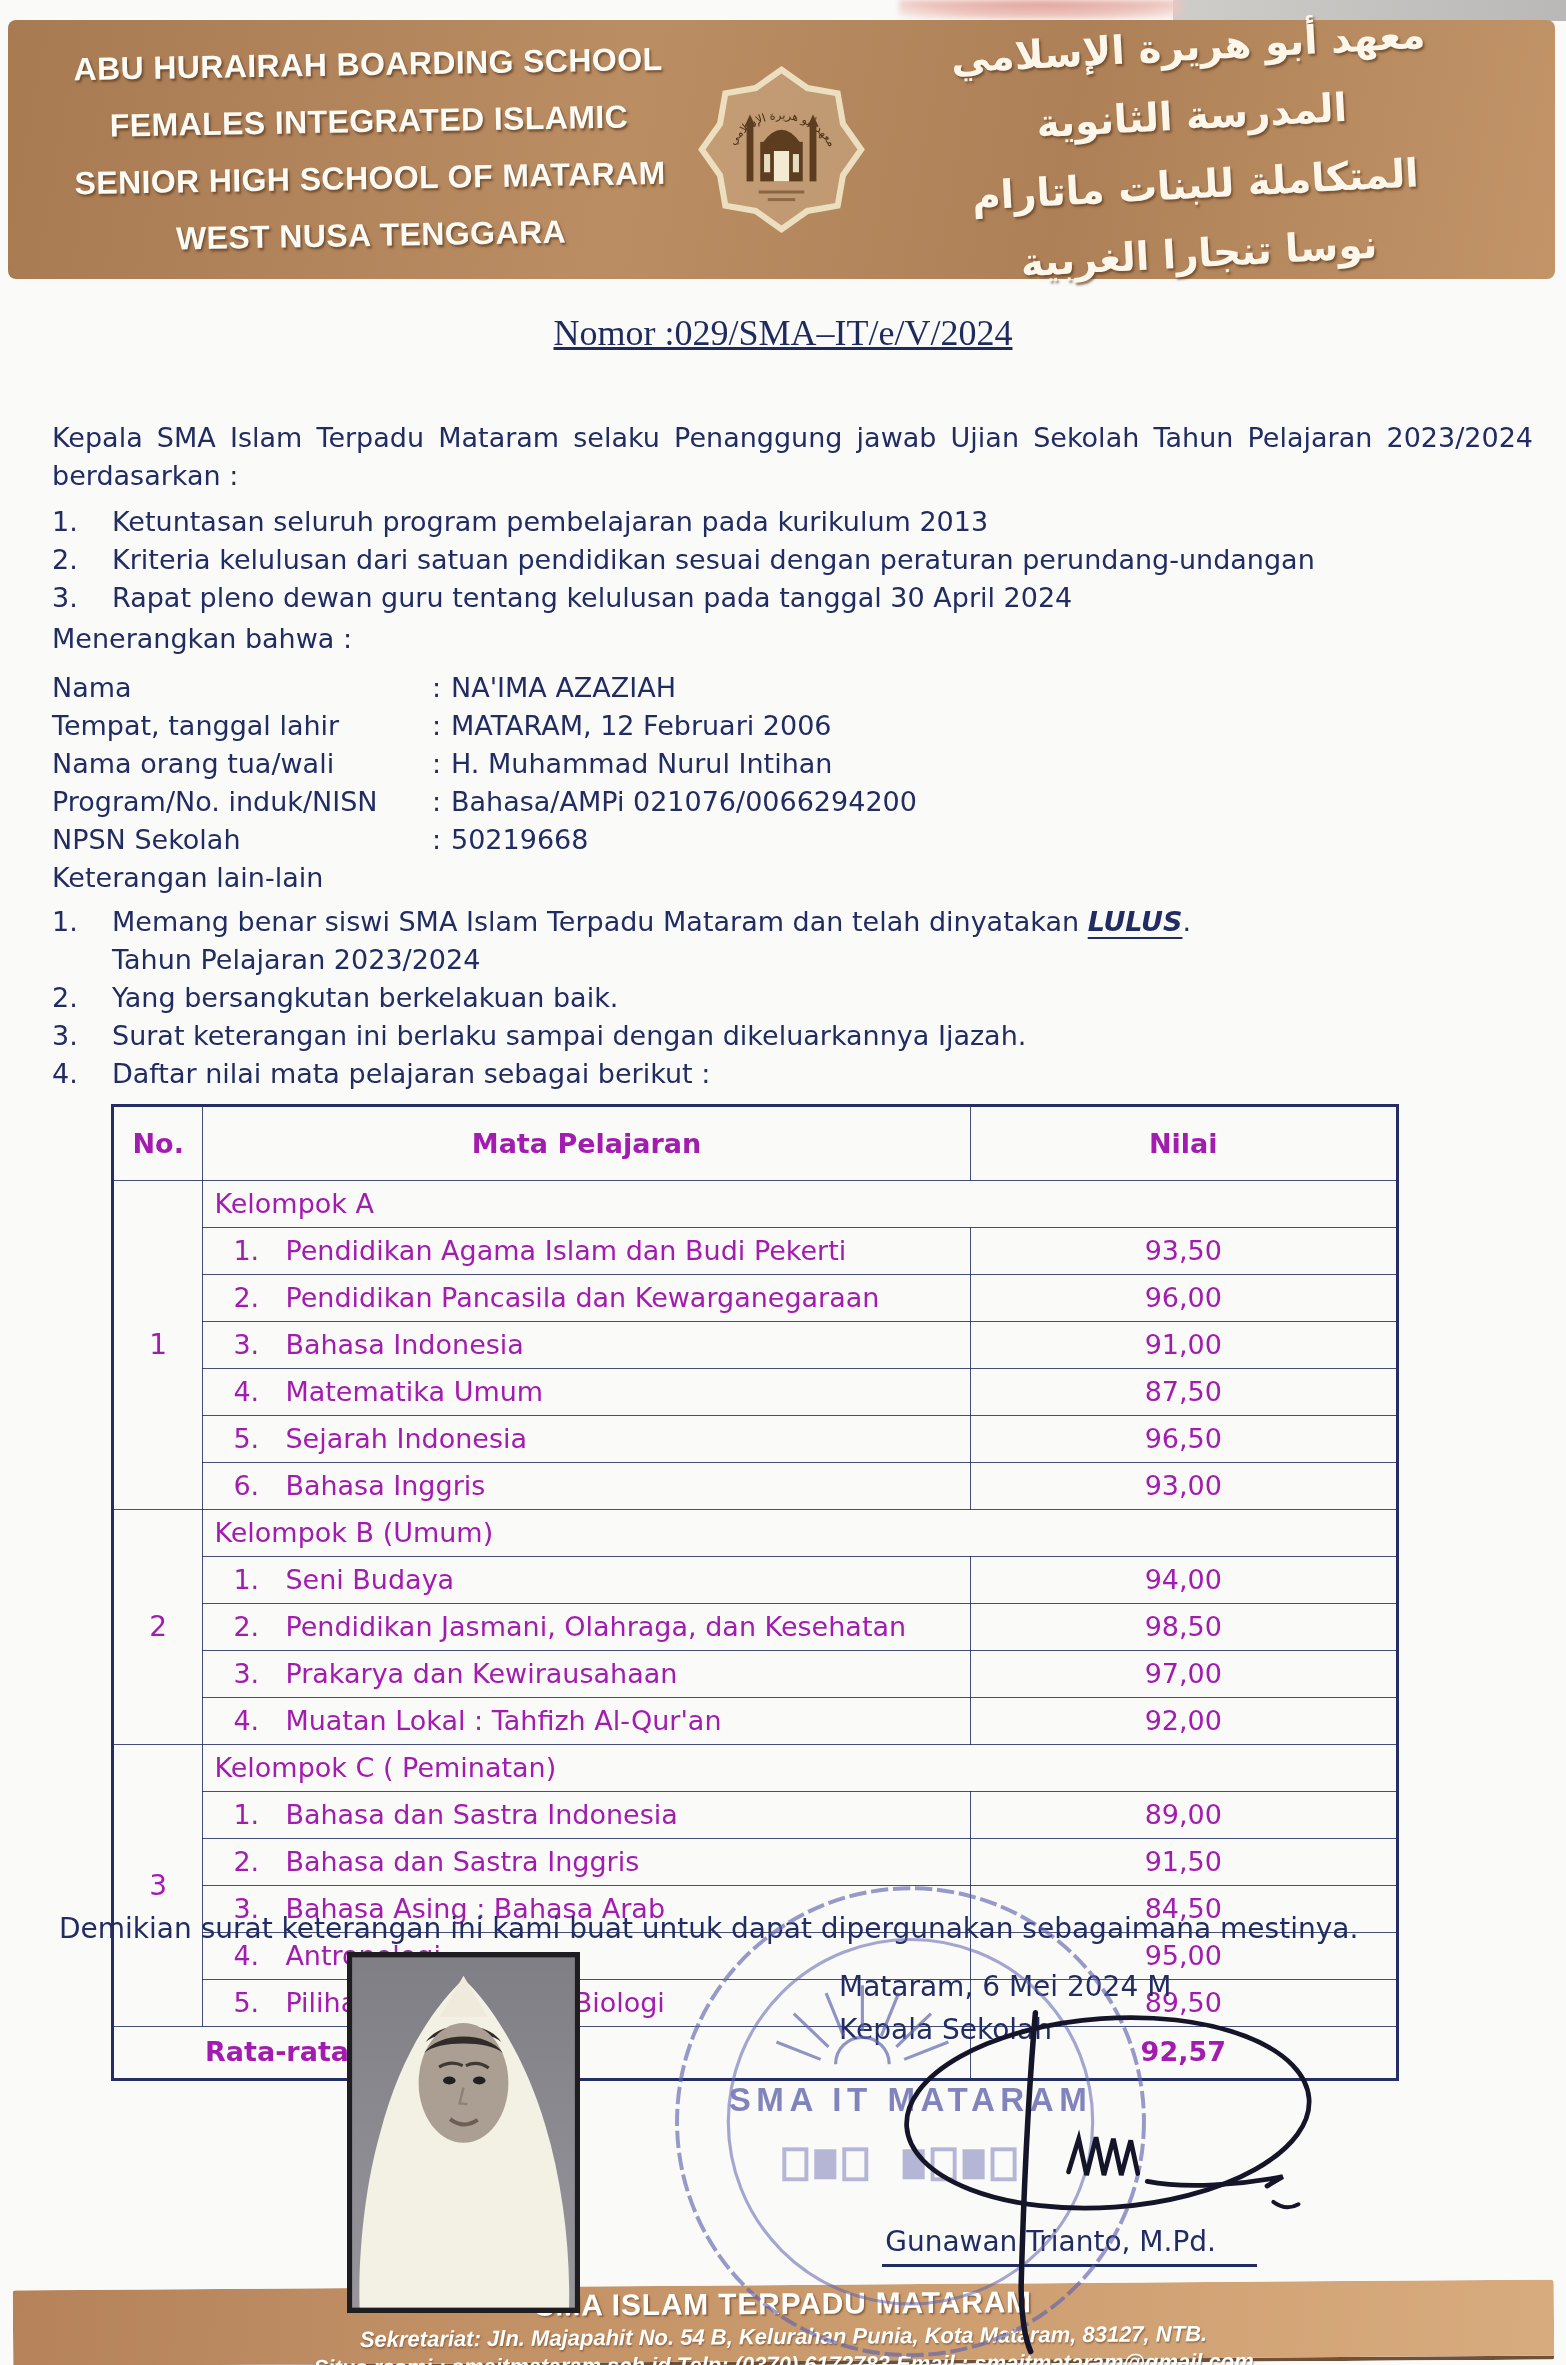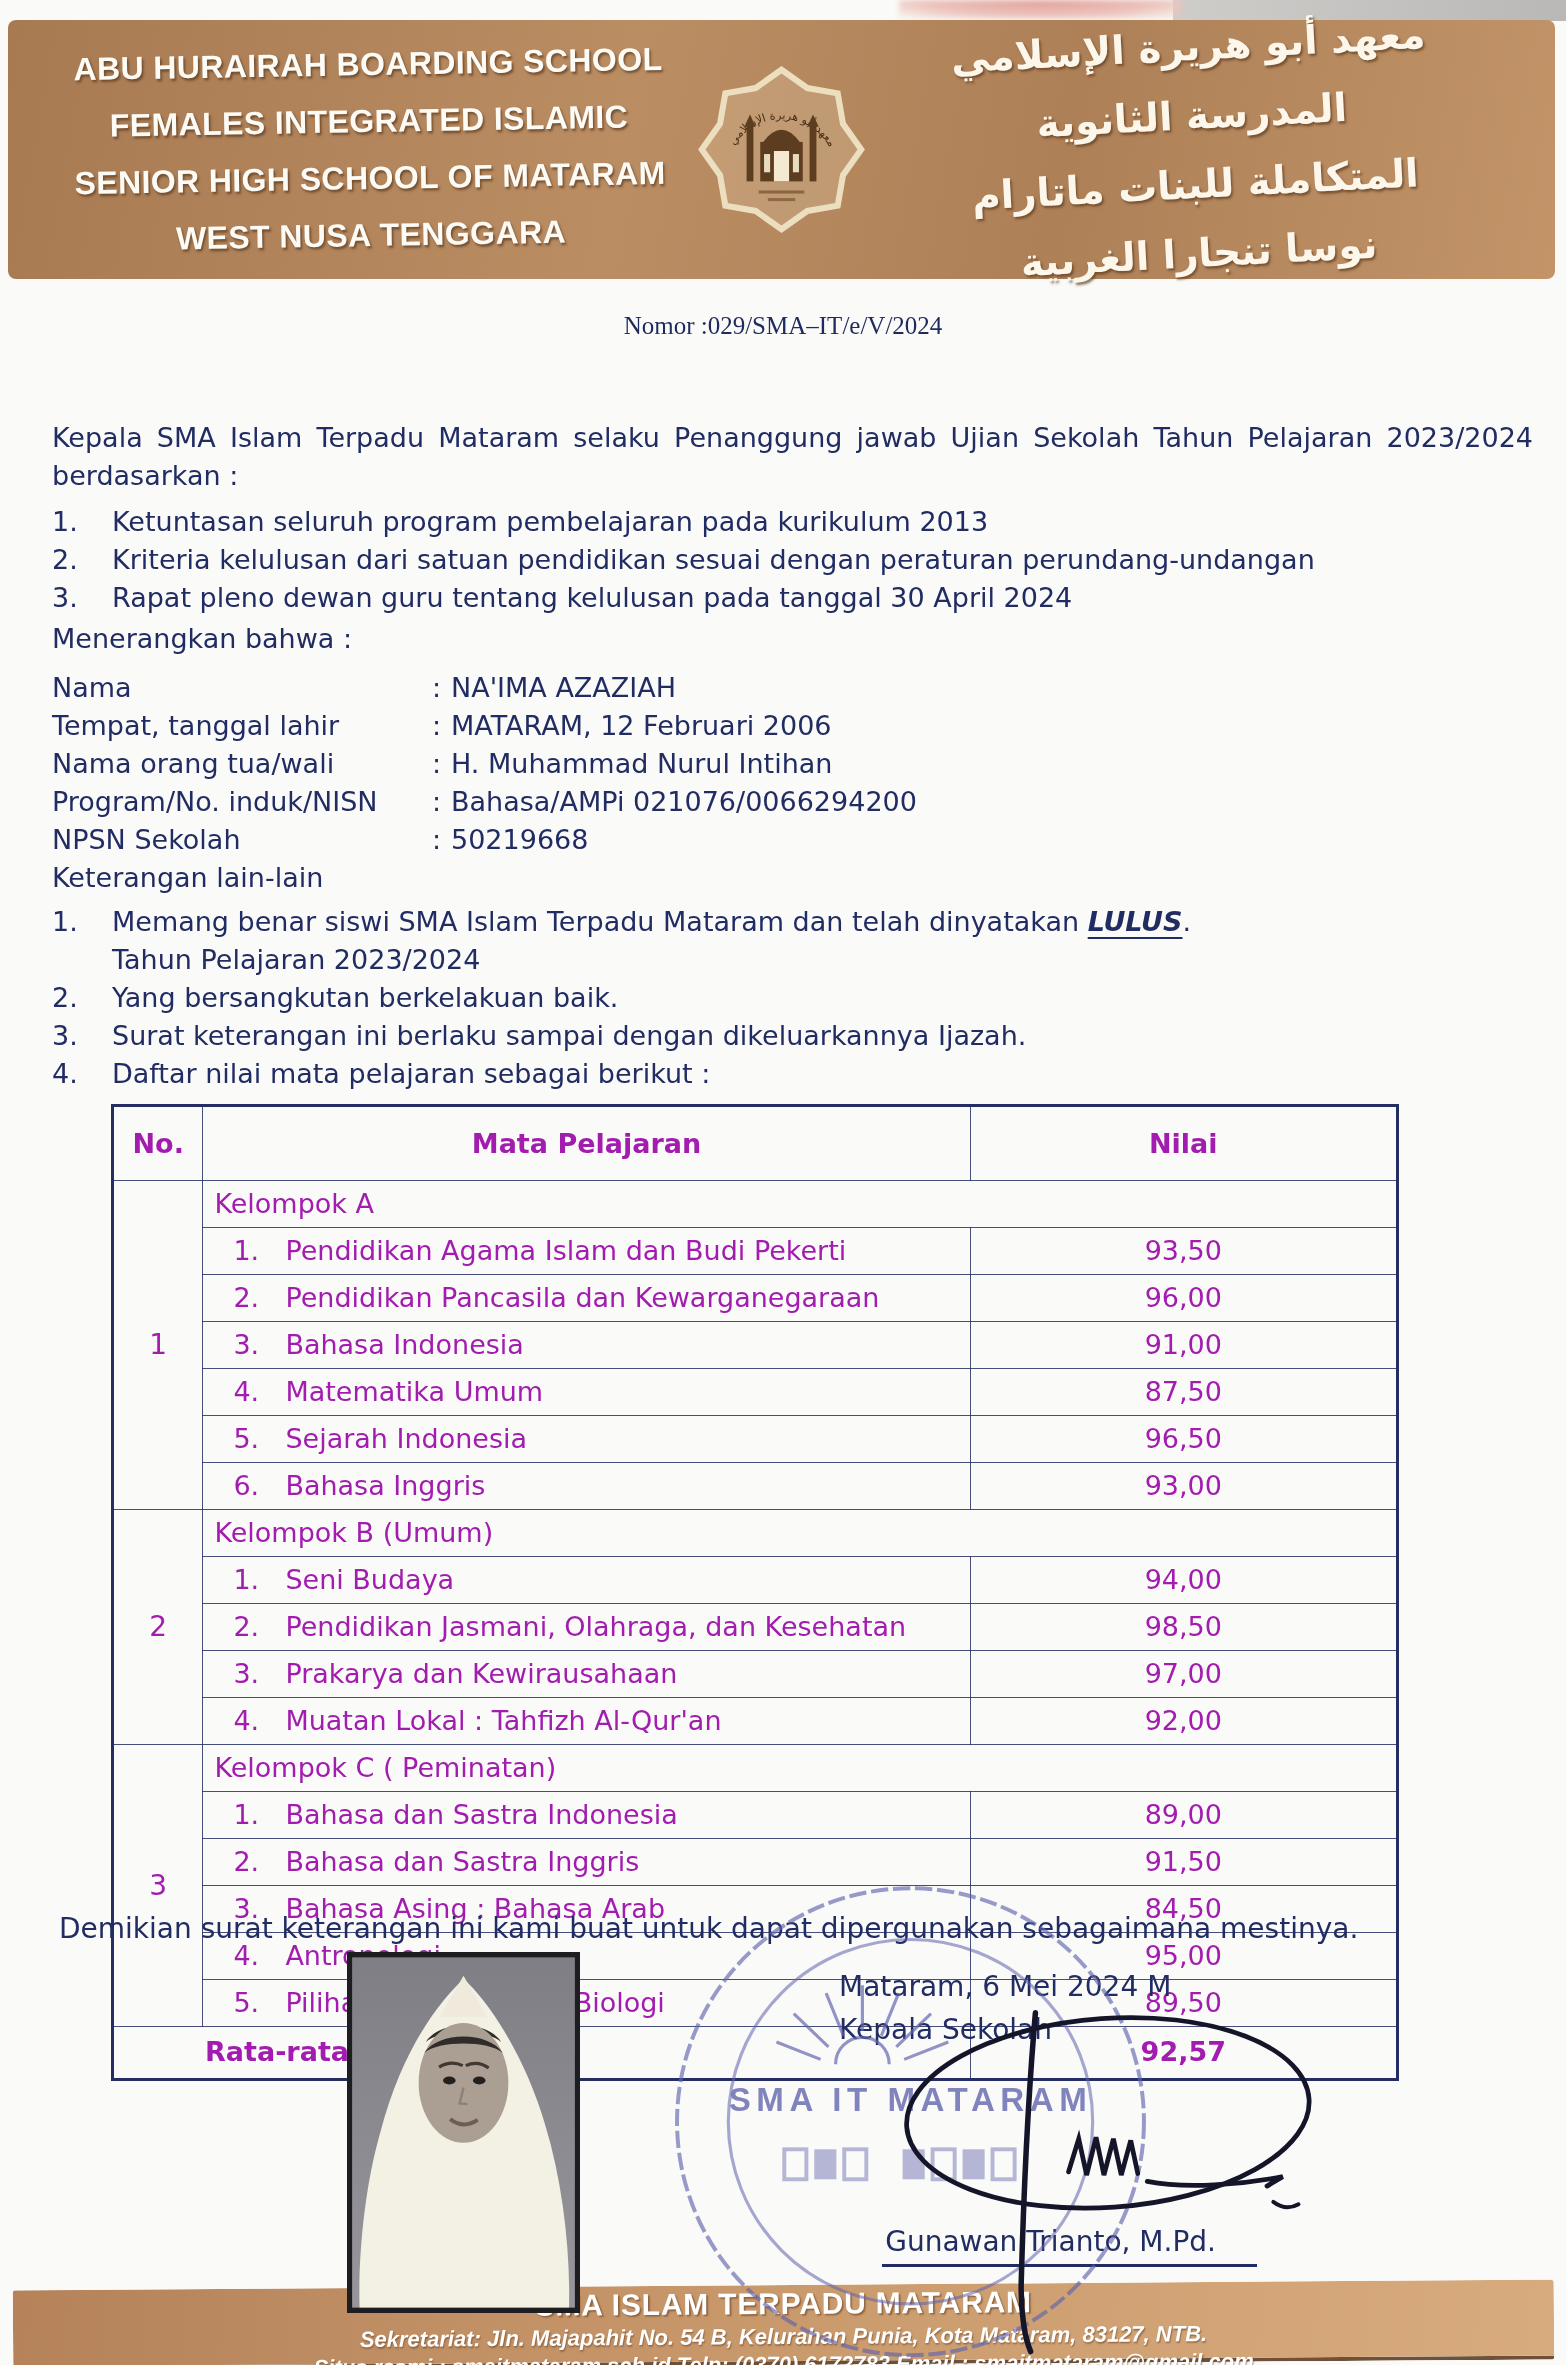--- a/index.html
+++ b/index.html
@@ -26,21 +26,21 @@
   .school-ar{flex:1;text-align:center;transform:rotate(-3deg);
     font-size:39px;line-height:69px;color:#fdf6ea;font-weight:bold;
     text-shadow:1.6px 2.4px 2.4px rgba(92,60,32,.7);}
   .logo-wrap{width:173px;flex:0 0 173px;display:flex;justify-content:center;}
 
   
   .title-block{position:absolute;top:306px;left:0;width:100%;text-align:center;}
   .title-block h1{margin:0;display:inline-block;font-family:"Liberation Serif",serif;
     font-weight:bold;font-size:41px;letter-spacing:0.8px;color:#1a2260;
     border-bottom:4px solid #1a2260;padding:0 4.7px 2.4px 4.7px;}
-  .nomor{margin-top:6.3px;font-family:"Liberation Serif",serif;font-size:25px;color:#1f2a5e;}
+  .nomor{margin-top:6.3px;font-family:"Liberation Serif",serif;font-size:36px;color:#1f2a5e;text-decoration:underline;}
 
   
   .body-col{position:absolute;top:419px;left:52px;width:1481px;
     font-size:27px;line-height:38px;color:#212c63;}
   .opening{text-align:justify;margin:0 0 8px 0;}
   .li{display:flex;margin:0;}
   .li .num{flex:0 0 60px;}
   .li .litext{flex:1;}
   .menerangkan{margin:3.2px 0 11px 0;}
   .info-row{display:flex;line-height:38px;}

